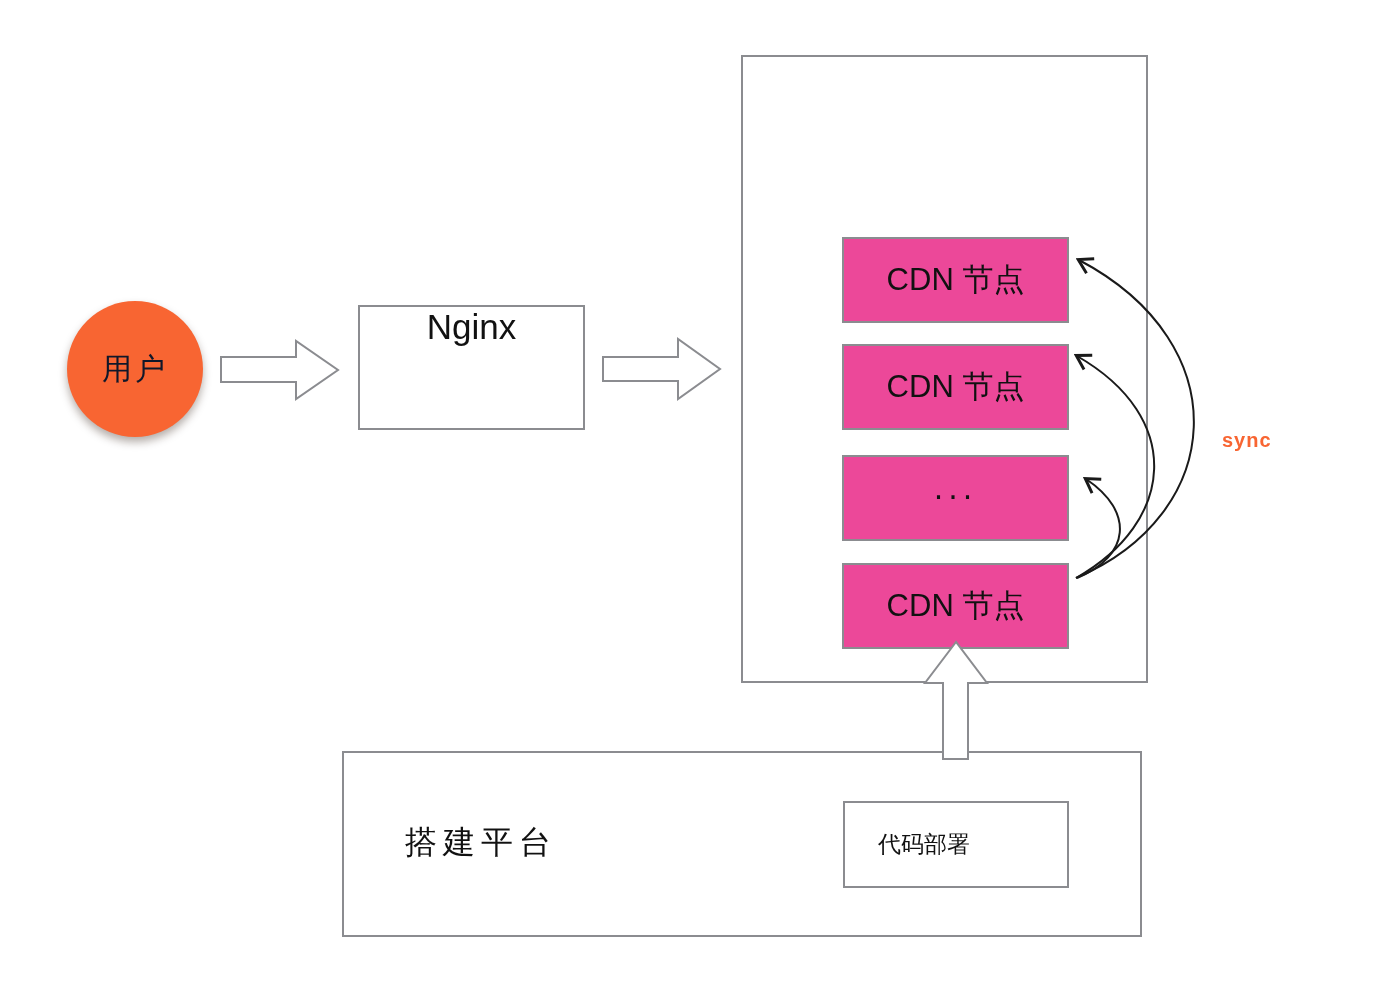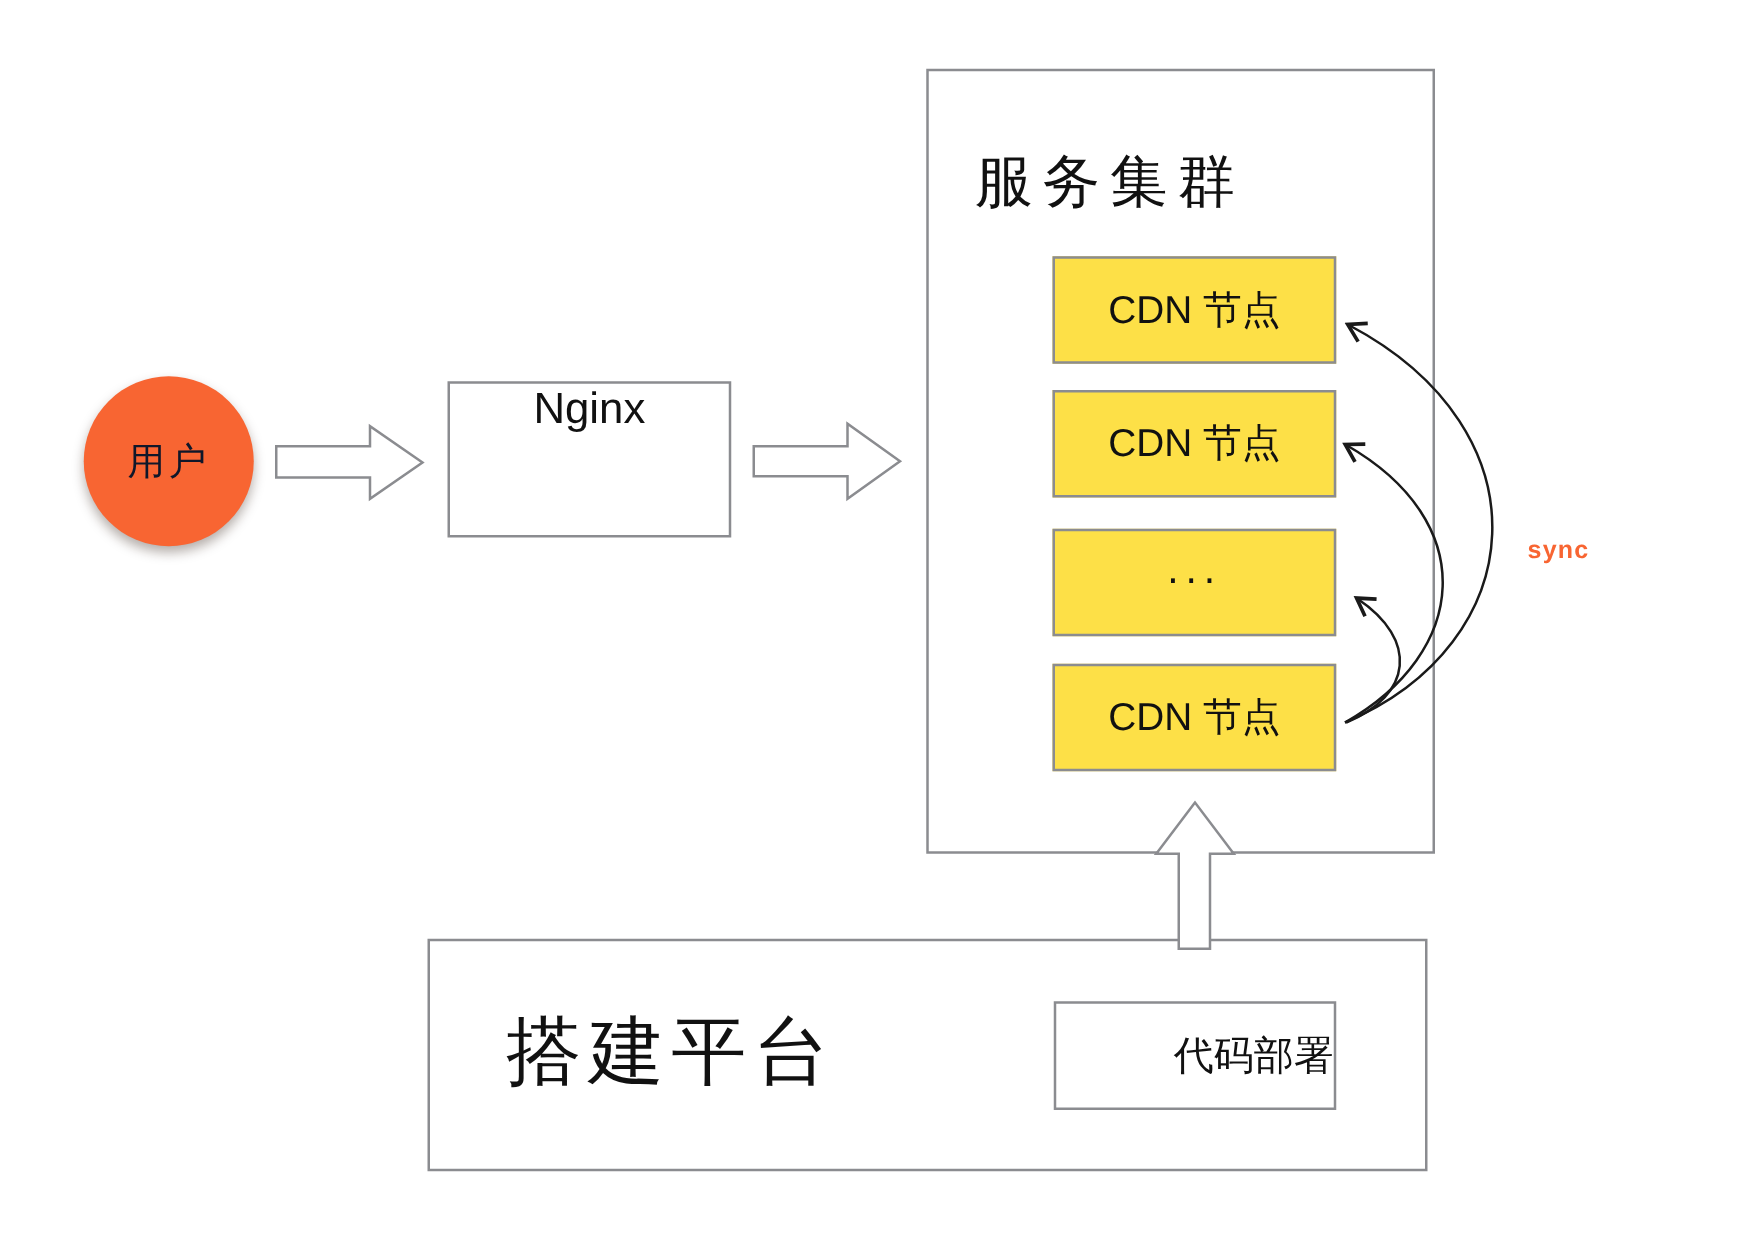--- a/index.html
+++ b/index.html
@@ -59,26 +59,27 @@
     font-size: 46px;
     letter-spacing: 8px;
     color: #111111;
     white-space: nowrap;
   }
   .node {
     position: absolute;
     left: 99px;
     width: 227px; height: 86px;
     border: 2px solid #8B8C90;
-    background: #fde047;
+    background: #ec4899;
     box-sizing: border-box;
     display: flex; align-items: center; justify-content: center;
     color: #111111;
     font-size: 31px;
     white-space: nowrap;
+    margin-top: 32px;
   }
   .node-1 { top: 148px; }
   .node-2 { top: 255px; }
   .node-3 { top: 366px; }
   .node-4 { top: 474px; }
   .node.dots {
     font-family: "DejaVu Sans", sans-serif;
     font-size: 30px;
     letter-spacing: 5px;
   }
@@ -98,53 +99,53 @@
     width: 800px; height: 186px;
     border: 2px solid #8B8C90;
     background: #ffffff;
     box-sizing: border-box;
     z-index: 1;
   }
   .platform-title {
     position: absolute;
     left: 61px; top: 50%;
     transform: translateY(-52%);
-    font-size: 60px;
+    font-size: 32px;
     letter-spacing: 6px;
     color: #111111;
     white-space: nowrap;
   }
   .deploy-box {
     position: absolute;
     left: 499px; top: 48px;
     width: 226px; height: 87px;
     border: 2px solid #8B8C90;
     background: #ffffff;
     box-sizing: border-box;
-    display: flex; align-items: center; justify-content: flex-end;
+    display: flex; align-items: center; justify-content: flex-start;
     color: #111111;
-    font-size: 32px;
+    font-size: 23px;
     white-space: nowrap;
+    padding-left: 33px;
   }
 </style>
 </head>
 <body>
 
 <div class="canvas">
 
   <div class="user-circle">
     <span>用户</span>
   </div>
 
   <div class="nginx-box">
     <span>Nginx</span>
   </div>
 
   <div class="cluster-box">
-    <div class="cluster-title">服务集群</div>
     <div class="node node-1">
       <span>CDN 节点</span>
     </div>
     <div class="node node-2">
       <span>CDN 节点</span>
     </div>
     <div class="node node-3 dots">
       <span class="dots-text">...</span>
     </div>
     <div class="node node-4">

